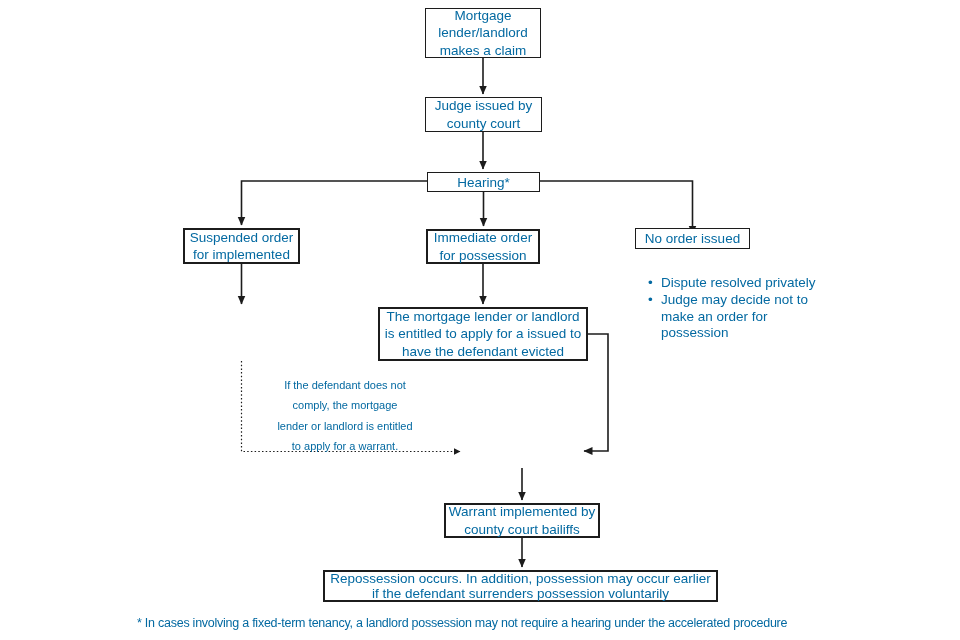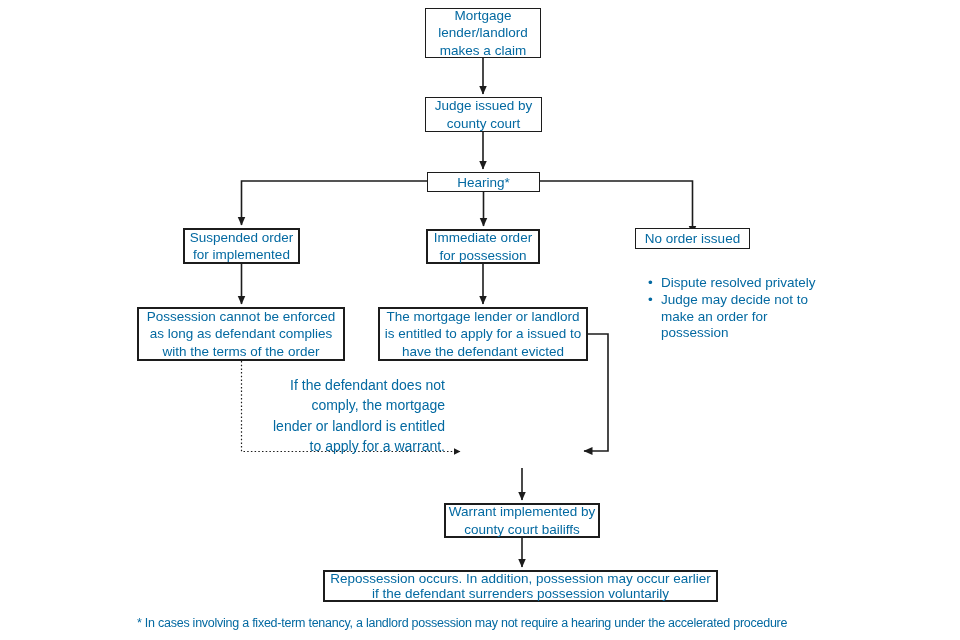--- a/index.html
+++ b/index.html
@@ -70,23 +70,23 @@
     position: absolute;
     left: 0;
     top: 0;
   }
 
   #comply-note {
     position: absolute;
     left: 245px;
     top: 375px;
     width: 200px;
-    font-size: 14px;
+    font-size: 11px;
     line-height: 20.3px;
-    text-align: right;
+    text-align: center;
   }
 
   #footnote {
     position: absolute;
     left: 137px;
     top: 616px;
     font-size: 12.5px;
     letter-spacing: -0.25px;
     white-space: nowrap;
   }
@@ -130,21 +130,20 @@
 
   <div class="node" id="n-immediate">Immediate order for possession</div>
 
   <div class="node thin" id="n-noorder">No order issued</div>
 
   <ul id="no-order-notes">
       <li>Dispute resolved privately</li>
       <li>Judge may decide not to make an order for possession</li>
     </ul>
 
-  <div class="node" id="n-enforced">Possession cannot be enforced as long as defendant complies with the terms of the order</div>
 
   <div class="node" id="n-entitled">The mortgage lender or landlord is entitled to apply for a issued to have the defendant evicted</div>
 
   <div id="comply-note">
       <div>If the defendant does not</div>
       <div>comply, the mortgage</div>
       <div>lender or landlord is entitled</div>
       <div>to apply for a warrant.</div>
     </div>
 

